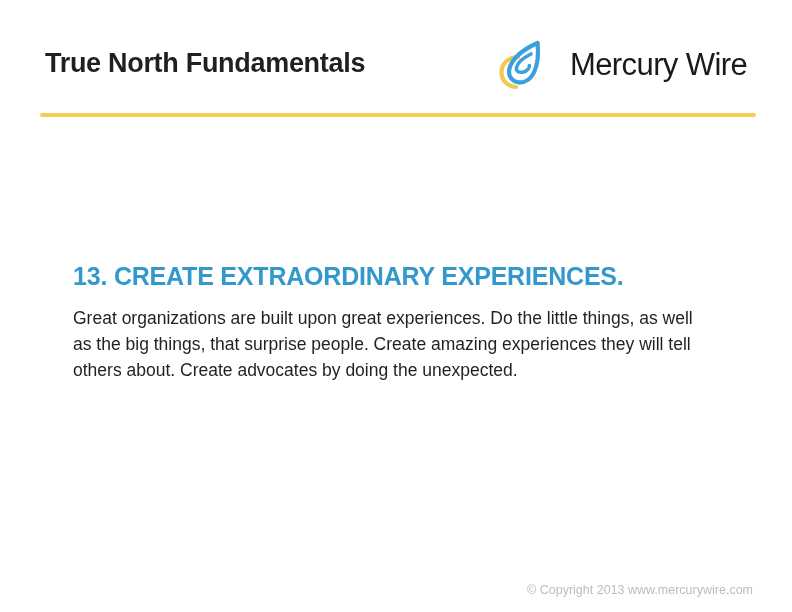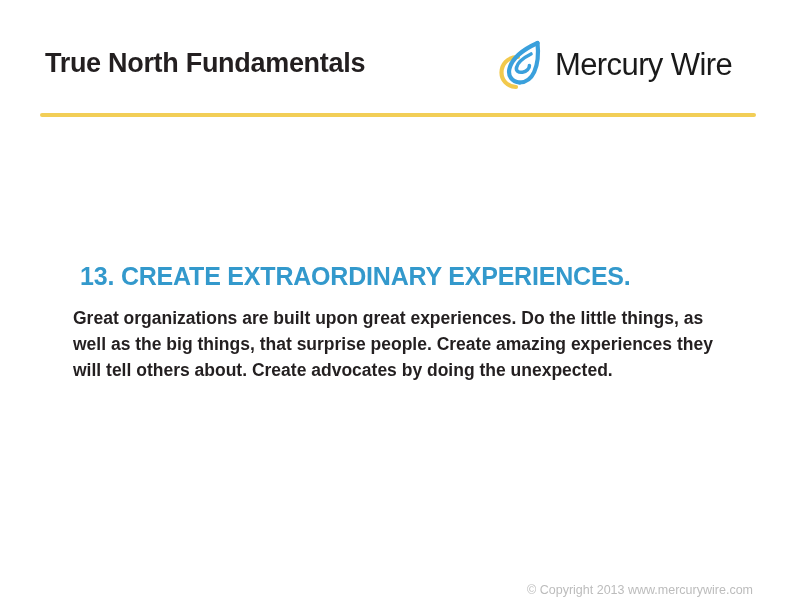--- a/index.html
+++ b/index.html
@@ -40,21 +40,21 @@
     white-space: nowrap;
   }
 
   .brand-logo {
     position: absolute;
     left: 498px;
     top: 39px;
     height: 52px;
     display: flex;
     align-items: center;
-    gap: 9px;
+    gap: 24px;
   }
   .brand-mark {
     width: 48px;
     height: 52px;
     display: block;
     flex: 0 0 auto;
   }
   .brand-wordmark {
     font-size: 31px;
     font-weight: normal;
@@ -80,26 +80,26 @@
     position: absolute;
     left: 73px;
     top: 262px;
     width: 650px;
   }
   .content-heading {
     font-size: 25px;
     font-weight: bold;
     color: #3399cc;
     letter-spacing: -0.2px;
-    margin: 0 0 14px 7px;
+    margin: 0 0 14px 0;
     white-space: nowrap;
   }
   .content-body {
     font-size: 17.5px;
-    font-weight: bold;
+    font-weight: normal;
     color: #231f20;
     line-height: 26px;
     margin: 0;
     width: 640px;
   }
 
   
   .slide-footer {
     position: absolute;
     left: 0;

